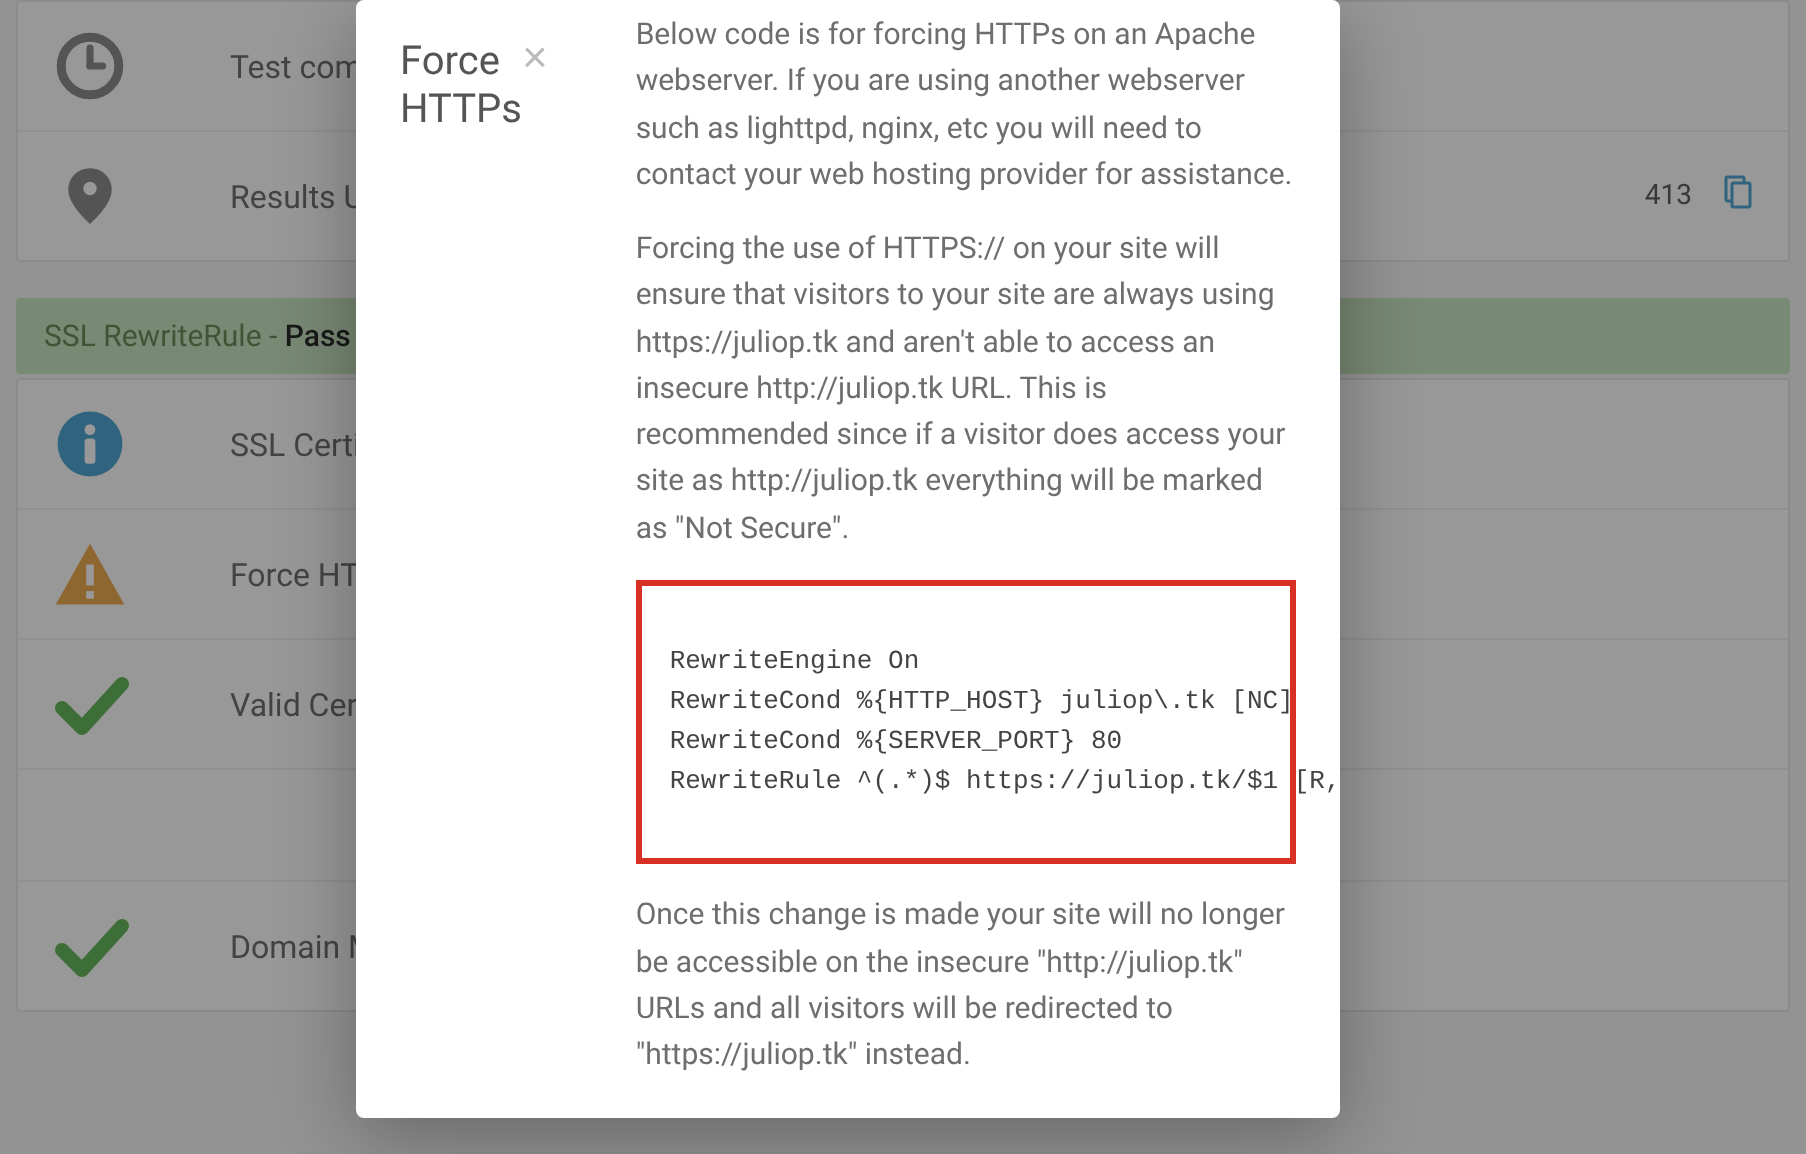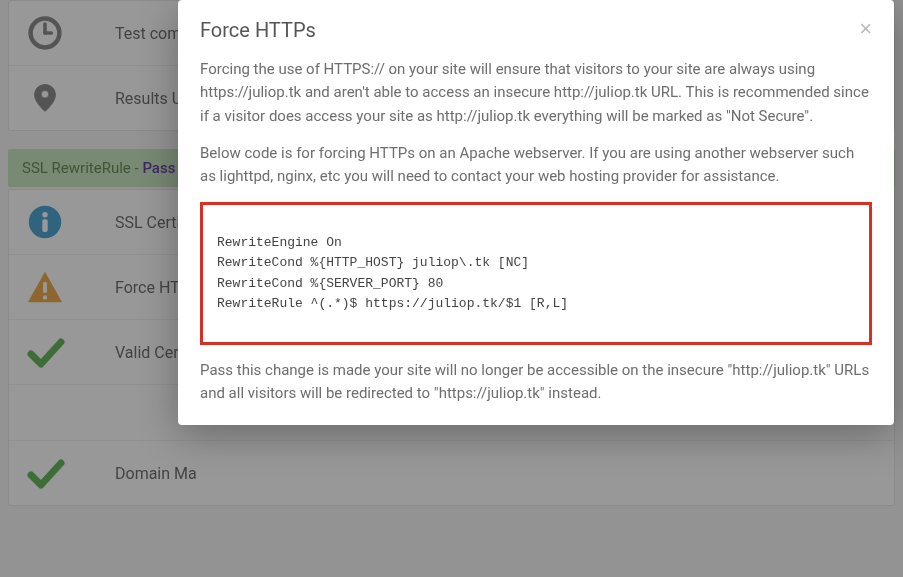--- a/index.html
+++ b/index.html
@@ -42,45 +42,45 @@
   font-size: 16px;
 }
 .ssl-banner {
   background: #bfe0b6;
   color: #4a7a3a;
   padding: 10px 14px;
   font-size: 15px;
   margin: 18px 8px 2px 8px;
   border-radius: 2px;
 }
-.ssl-banner .pass { color: #4c1d95; font-weight: 500; }
+.ssl-banner .pass { color: #000000; font-weight: 500; }
 .right-code {
   color: #404040;
   font-size: 14px;
   margin-left: auto;
   margin-right: 14px;
 }
 .copy-icon {
   color: #2e94c9;
 }
 .overlay {
   position: absolute;
   top: 0; left: 0; right: 0; bottom: 0;
   background: rgba(50,50,50,0.5);
 }
 .modal {
   position: absolute;
   top: 0;
   left: 178px;
-  width: 716px;
+  width: 492px;
   background: #fff;
   border-radius: 4px;
   box-shadow: 0 10px 40px rgba(0,0,0,0.3);
   display: flex;
-  flex-direction: column;
+  flex-direction: row;
   max-height: 577px;
 }
 .modal-header {
   padding: 18px 22px 10px 22px;
   display: flex;
   align-items: flex-start;
 }
 .modal-title {
   font-size: 20px;
   color: #555;
@@ -211,21 +211,21 @@
 </div>
 
 <div class="overlay"></div>
 
 <div class="modal">
   <div class="modal-header">
     <div class="modal-title">Force HTTPs</div>
     <button class="modal-close">×</button>
   </div>
   <div class="modal-body">
+    <p>Below code is for forcing HTTPs on an Apache webserver. If you are using another webserver such as lighttpd, nginx, etc you will need to contact your web hosting provider for assistance.</p>
     <p>Forcing the use of HTTPS:// on your site will ensure that visitors to your site are always using https://juliop.tk and aren't able to access an insecure http://juliop.tk URL. This is recommended since if a visitor does access your site as http://juliop.tk everything will be marked as "Not Secure".</p>
-    <p>Below code is for forcing HTTPs on an Apache webserver. If you are using another webserver such as lighttpd, nginx, etc you will need to contact your web hosting provider for assistance.</p>
     <div class="code-block">RewriteEngine On
 RewriteCond %{HTTP_HOST} juliop\.tk [NC]
 RewriteCond %{SERVER_PORT} 80
 RewriteRule ^(.*)$ https://juliop.tk/$1 [R,L]</div>
-    <p>Pass this change is made your site will no longer be accessible on the insecure "http://juliop.tk" URLs and all visitors will be redirected to "https://juliop.tk" instead.</p>
+    <p>Once this change is made your site will no longer be accessible on the insecure "http://juliop.tk" URLs and all visitors will be redirected to "https://juliop.tk" instead.</p>
   </div>
 </div>
 
 </body></html>

